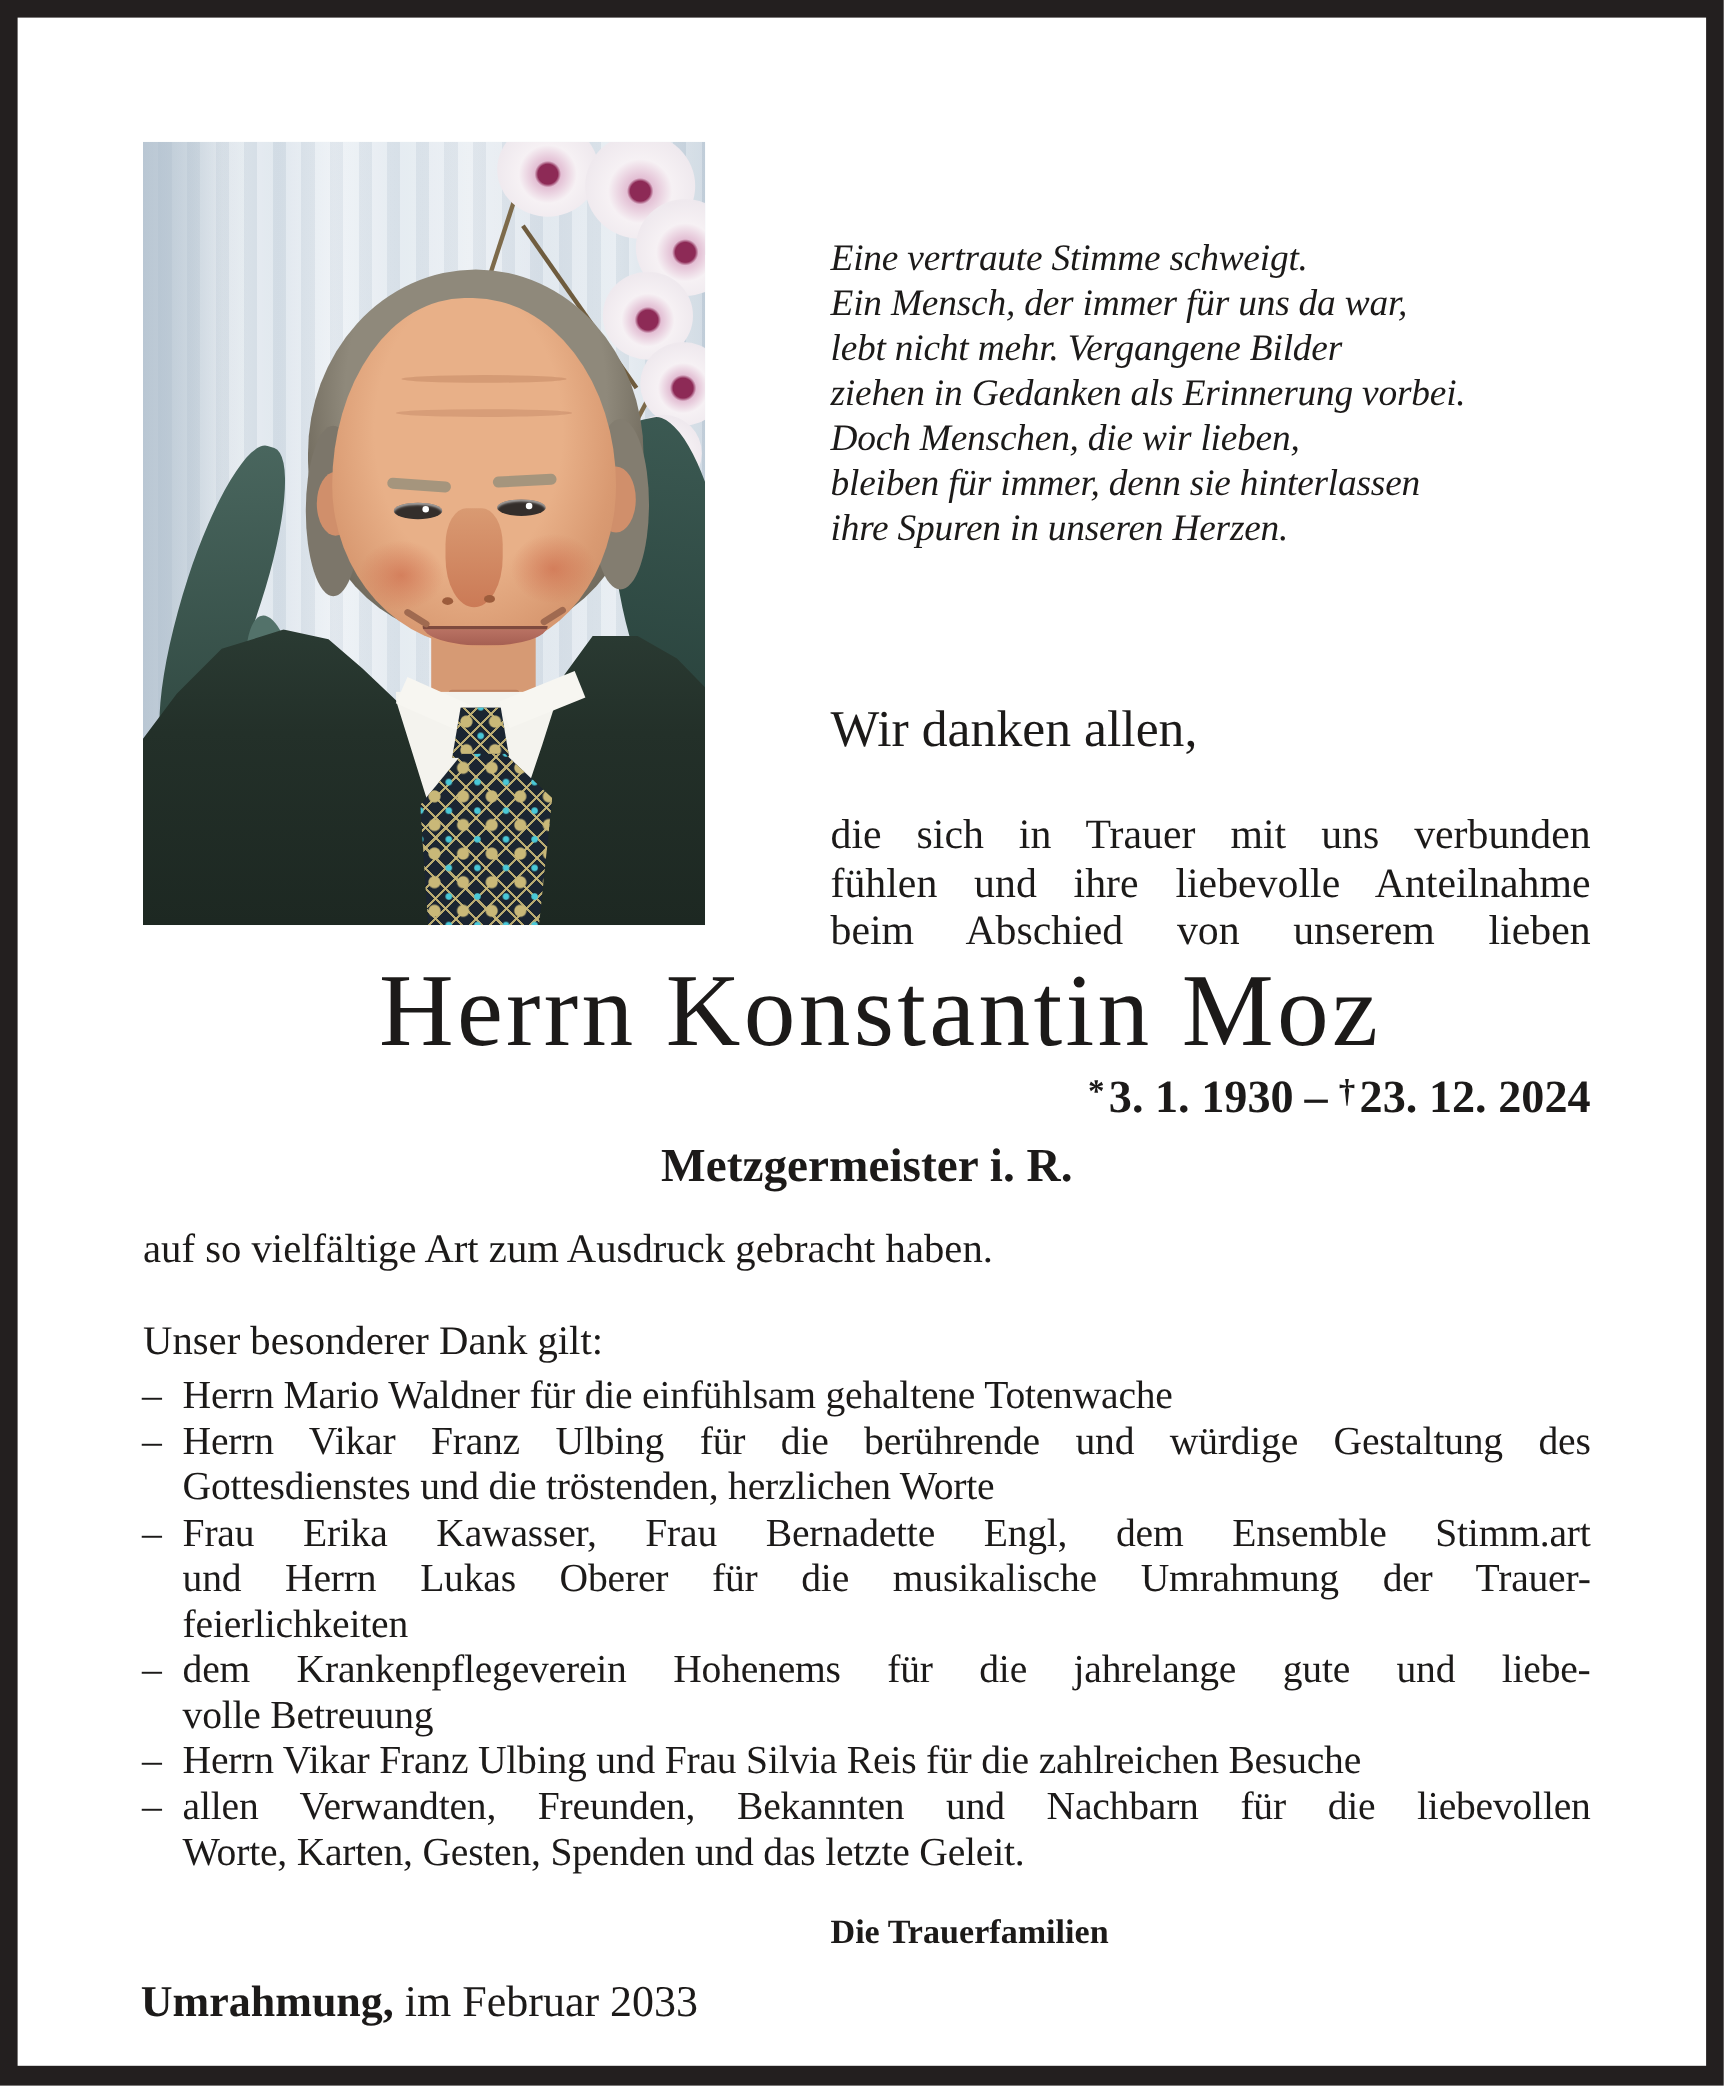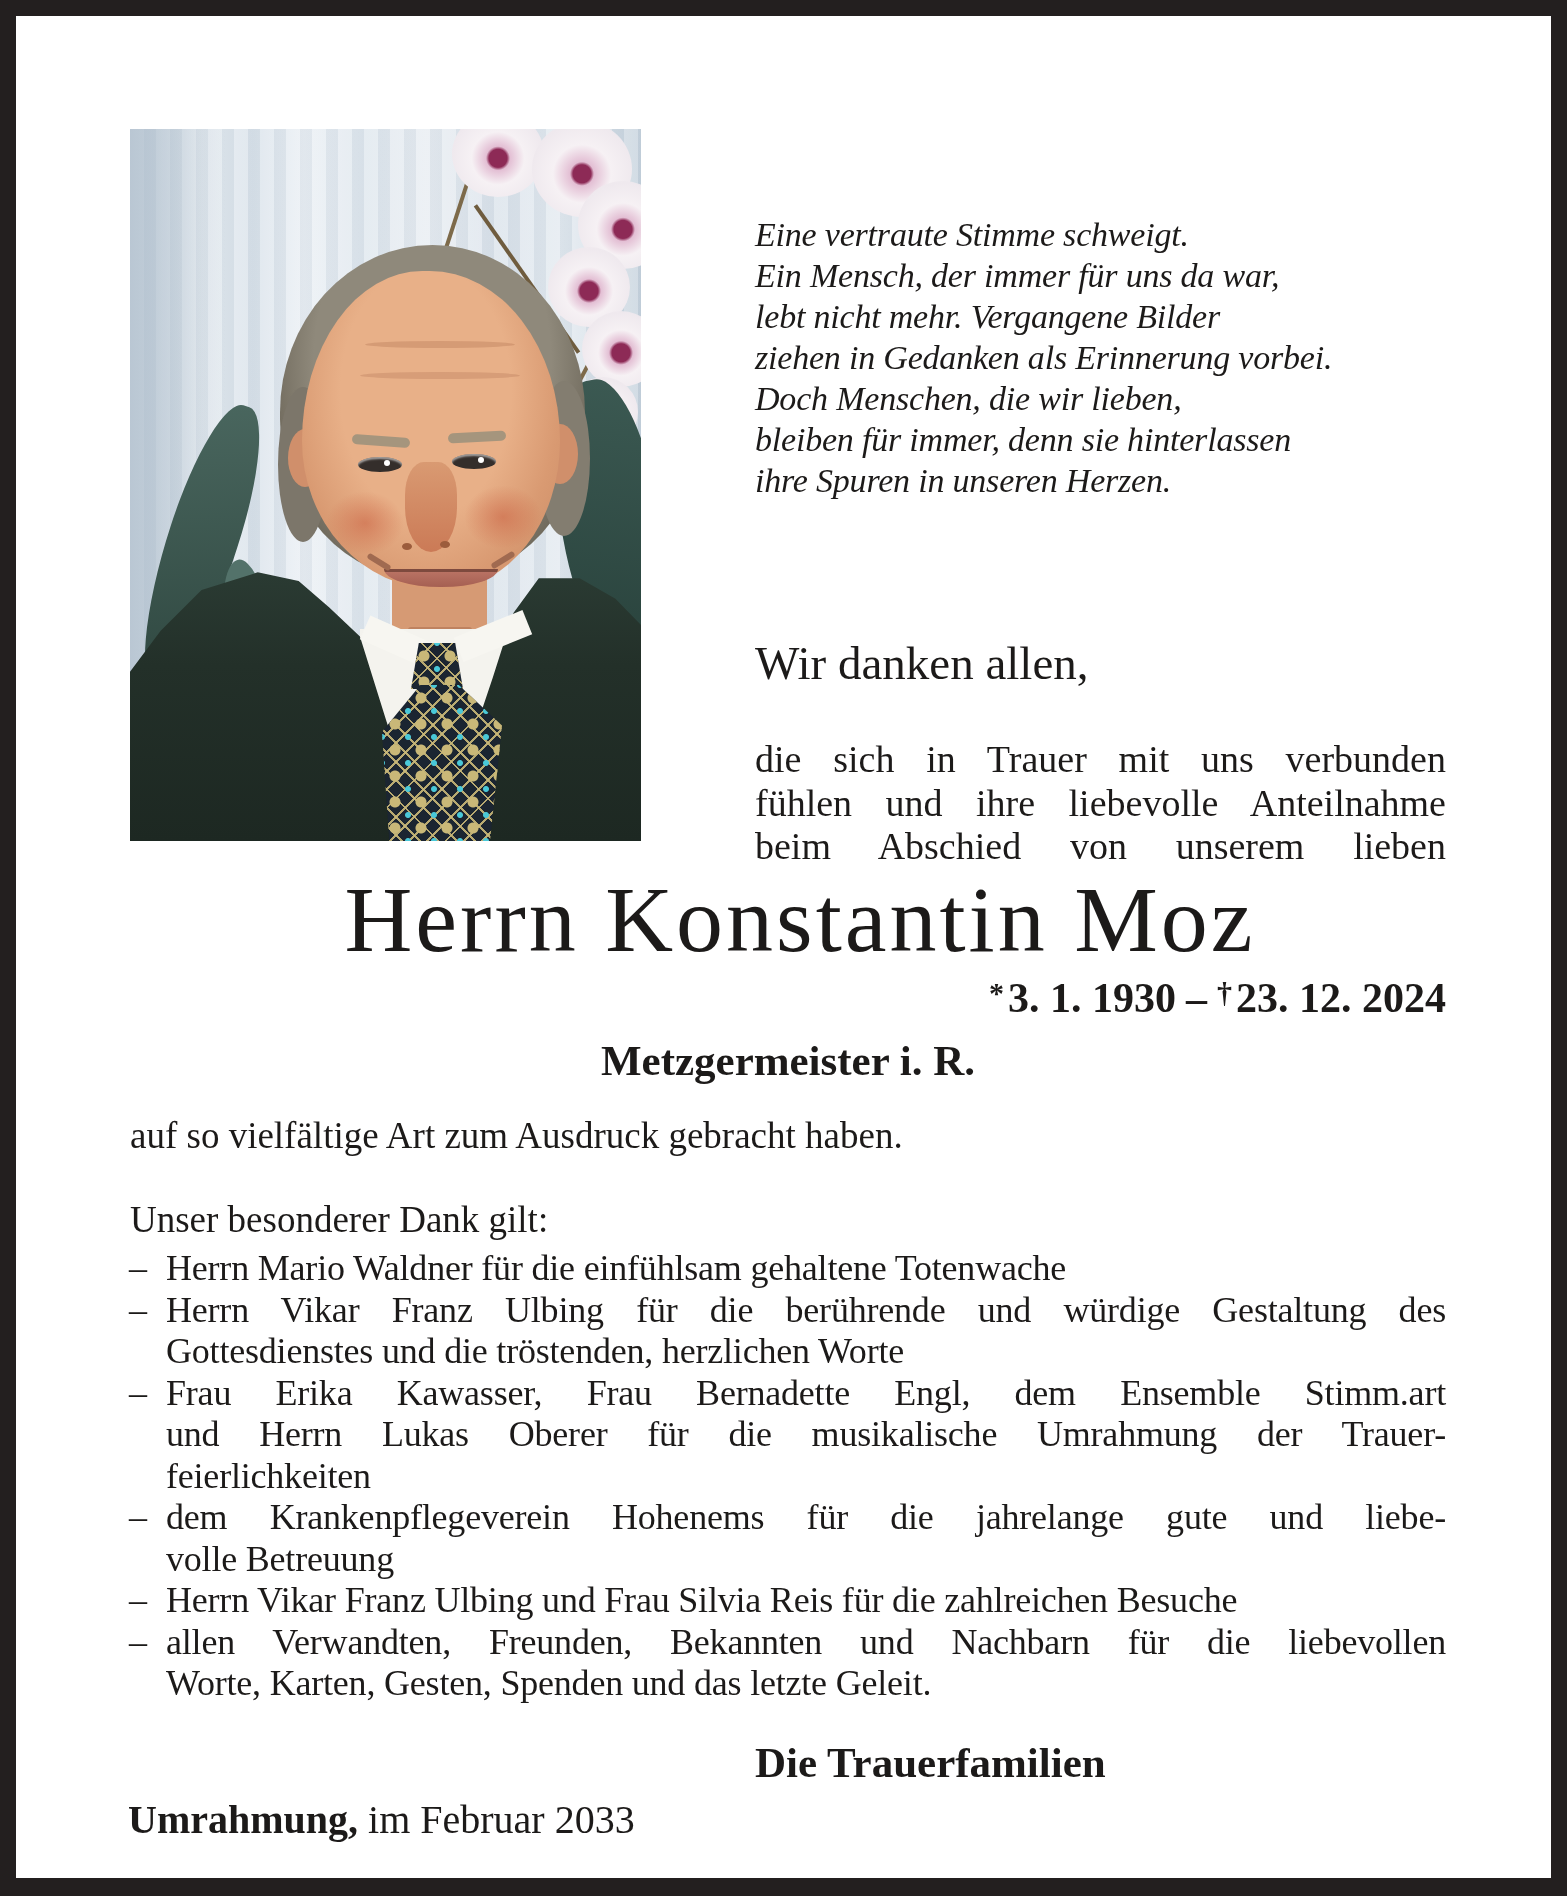--- a/index.html
+++ b/index.html
@@ -84,21 +84,21 @@
   .name-title{position:absolute;left:114px;top:842px;width:1316px;text-align:center;font-size:94px;line-height:1.05;letter-spacing:3px;white-space:nowrap;}
   .dates-line{position:absolute;left:114px;top:958px;width:1316px;text-align:right;font-size:42px;font-weight:bold;}
   .sym{font-size:30px;vertical-align:9px;margin-right:4px;}
   .dash-sep{padding:0 10px;}
   .profession{position:absolute;left:114px;top:1020px;width:1316px;text-align:center;font-size:43px;font-weight:bold;}
   .closing-line{position:absolute;left:114px;top:1098px;font-size:37px;}
   .dank-heading{position:absolute;left:114px;top:1182px;font-size:37px;}
   .thanks-list{position:absolute;left:113px;top:1232px;width:1317px;margin:0;padding:0;list-style:none;font-size:36px;line-height:41.5px;letter-spacing:-0.2px;}
   .thanks-list li{position:relative;padding-left:37px;}
   .thanks-list .dash{position:absolute;left:0;top:0;}
-  .signature{position:absolute;left:739px;top:1722px;font-size:43px;font-weight:bold;}
+  .signature{position:absolute;left:739px;top:1722px;font-size:31px;font-weight:bold;}
   .place-line{position:absolute;left:112px;top:1780px;font-size:40px;}
   .place-line .place{font-weight:bold;}
   .just{text-align:justify;text-align-last:justify;}
   .line{min-height:1em;}
 </style>
 </head>
 <body>
 
 <div class="card">
 

